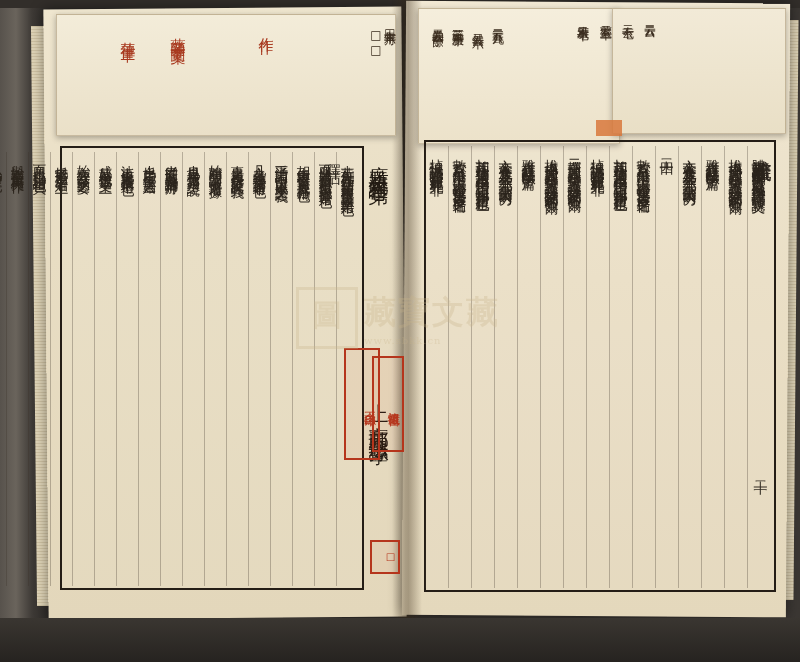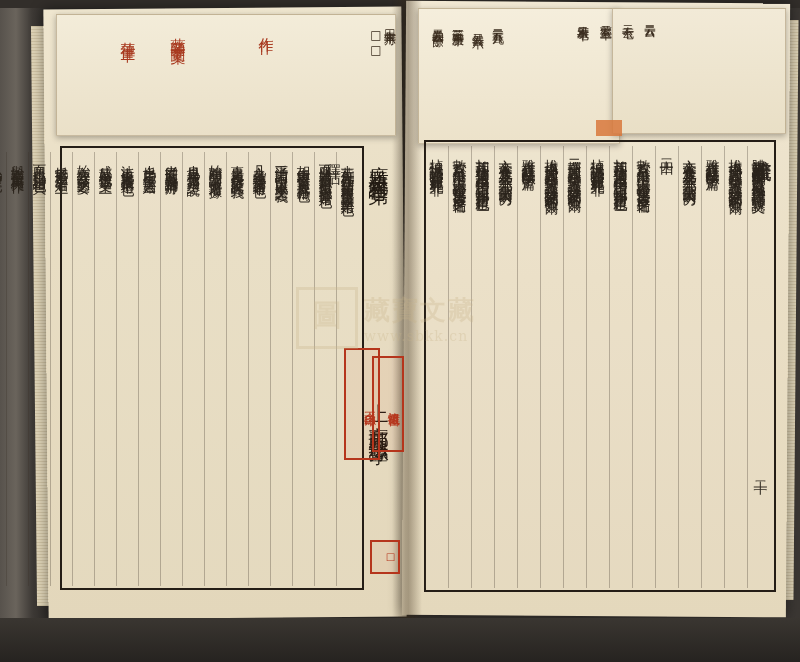--- a/index.html
+++ b/index.html
@@ -145,24 +145,24 @@
   #watermark{
     position:absolute;left:296px;top:286px;width:212px;height:64px;
     opacity:.30;pointer-events:none;
     display:flex;align-items:center;gap:6px;
   }
   #watermark .wm-box{
     width:56px;height:56px;border:3px solid #c8b48a;color:#c8b48a;
     font-size:30px;line-height:50px;text-align:center;font-weight:bold;
   }
   #watermark .wm-text{
-    color:#c8b48a;font-size:26px;font-weight:bold;letter-spacing:2px;
+    color:#c8b48a;font-size:32px;font-weight:bold;letter-spacing:2px;
   }
   #watermark .wm-sub{
-    color:#c8b48a;font-size:14px;letter-spacing:1px;
+    color:#c8b48a;font-size:10px;letter-spacing:1px;
   }
 
   
   .edge{
     position:absolute;background:repeating-linear-gradient(0deg,#cfc2a3 0px,#cfc2a3 1px,#e0d5b8 1px,#e0d5b8 3px);
   }
   .edge-l{left:34px;top:26px;width:14px;height:580px;transform:rotate(-0.6deg);}
   .edge-r{left:782px;top:20px;width:14px;height:580px;transform:rotate(0.5deg);}
 </style>
 </head>

